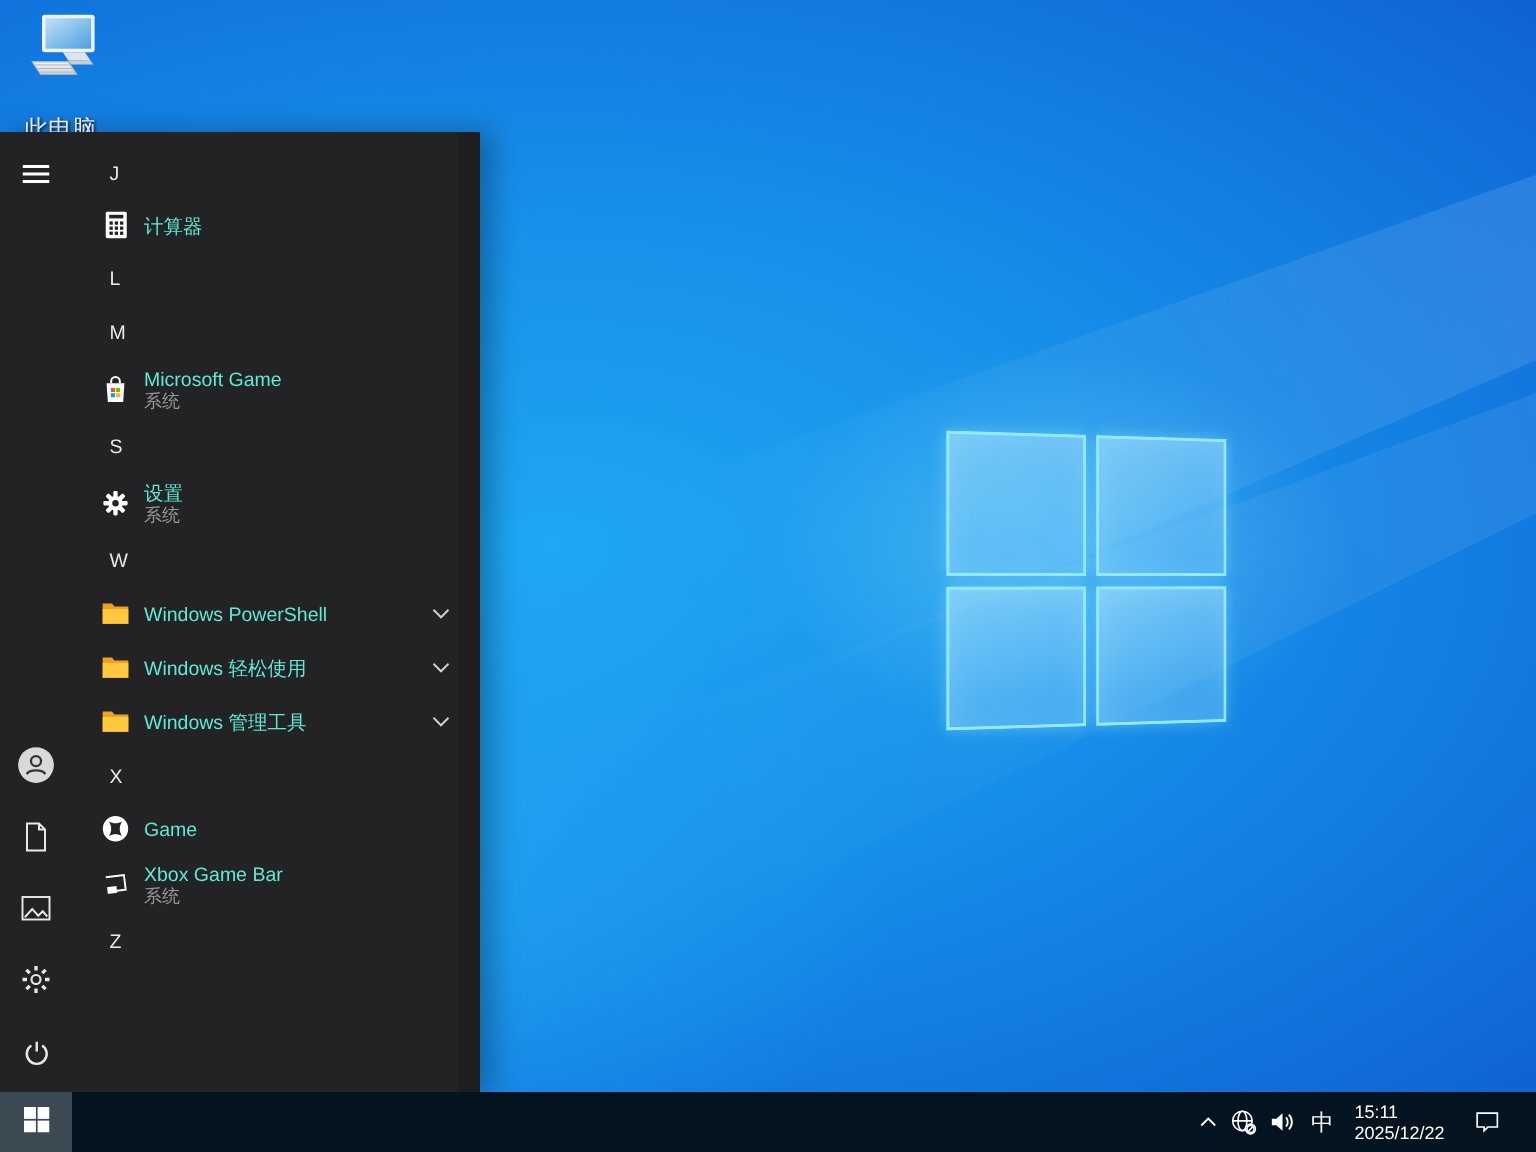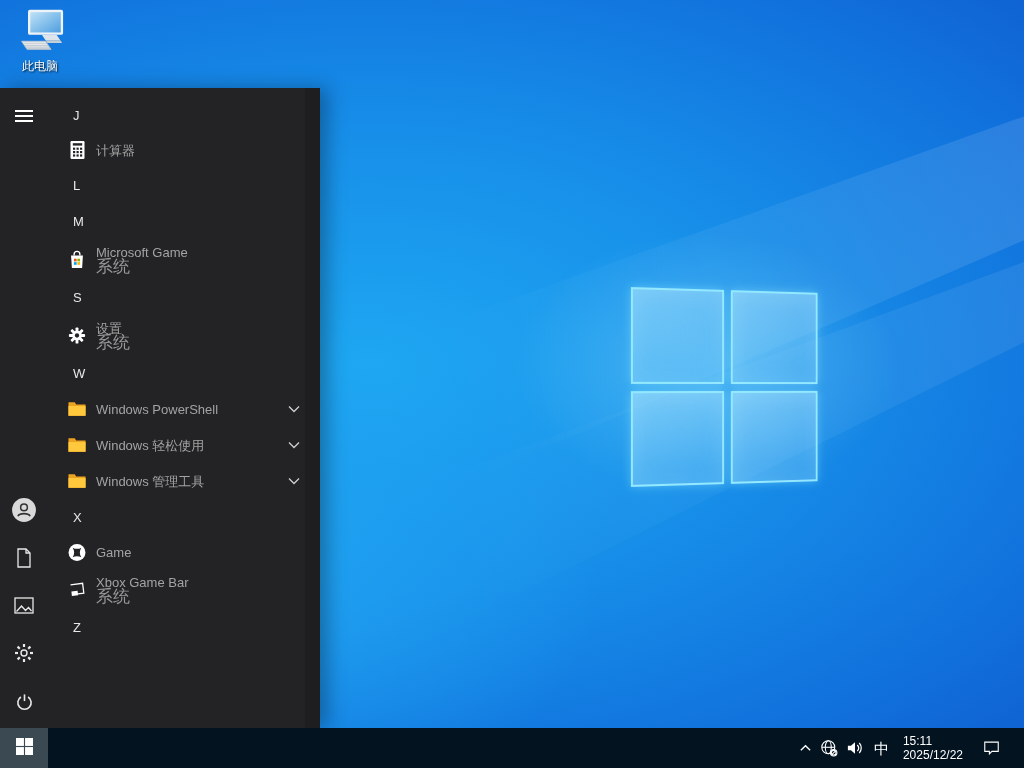--- a/index.html
+++ b/index.html
@@ -23,21 +23,21 @@
   .win-logo { position:absolute; left:630px; top:290px; width:194px; height:194px;
     display:grid; grid-template-columns:1fr 1fr; grid-template-rows:1fr 1fr; gap:7px;
     transform:perspective(900px) rotateY(16deg); }
   .pane { border:2px solid rgba(150,235,255,0.95);
     background:linear-gradient(155deg, rgba(185,235,255,0.50), rgba(110,200,250,0.30));
     box-shadow:0 0 9px rgba(140,230,255,0.45), inset 0 0 22px rgba(185,240,255,0.22); }
 
   .desktop-icon { position:absolute; left:8px; top:8px; width:64px;
     display:flex; flex-direction:column; align-items:center; cursor:default; }
   .desktop-icon .dico { width:52px; height:48px; }
-  .desktop-icon .dlabel { margin-top:2px; font-size:12px; color:#fff; white-space:nowrap;
+  .desktop-icon .dlabel { margin-top:20px; font-size:16px; color:#fff; white-space:nowrap;
     text-shadow:1px 1px 2px rgba(0,0,0,0.85); }
 
   
   .start-menu { position:absolute; left:0; top:88px; width:320px; height:640px;
     background:#232326; box-shadow:8px 0 18px rgba(0,0,0,0.30); overflow:hidden; }
   .scroll-strip { position:absolute; right:0; top:0; bottom:0; width:15px;
     background:rgba(0,0,0,0.14); }
 
   .rail { position:absolute; left:0; top:0; width:48px; height:100%; }
   .rail-btn { position:absolute; left:0; width:48px; height:44px;
@@ -47,22 +47,22 @@
   .app-list { position:absolute; left:0; right:0; top:0; bottom:0; padding-top:9px; }
   .row { display:flex; align-items:center; position:relative; padding-left:68px; }
   .row-header { height:36px; padding-left:73px; }
   .row-header .hletter { font-size:13px; color:#e8e8e8; }
   .row-app { height:34px; }
   .row-app.two-line { height:40px; }
   .row-folder { height:36px; }
   .row .icon { width:18px; height:18px; margin-right:10px; flex:0 0 18px;
     display:flex; align-items:center; justify-content:center; }
   .labels { display:flex; flex-direction:column; justify-content:center; }
-  .app-label { font-size:13px; color:#a3a3a3; line-height:15px; white-space:nowrap; }
-  .app-sub { font-size:17px; color:#989898; line-height:14px; }
+  .app-label { font-size:13px; color:#5eead4; line-height:15px; white-space:nowrap;text-align:center; }
+  .app-sub { font-size:12px; color:#989898; line-height:14px; }
   .chevron { position:absolute; right:20px; width:12px; height:8px; display:flex; }
 
   
   .taskbar { position:absolute; left:0; bottom:0; width:1024px; height:40px;
     background:#031420; display:flex; align-items:center; }
   .start-button { width:48px; height:40px; background:#3b4a52; border:none;
     display:flex; align-items:center; justify-content:center; }
   .tray { position:absolute; right:0; top:0; height:40px; display:flex;
     align-items:center; gap:8px; padding-right:24px; }
   .tray .ticon { display:flex; align-items:center; justify-content:center; }

